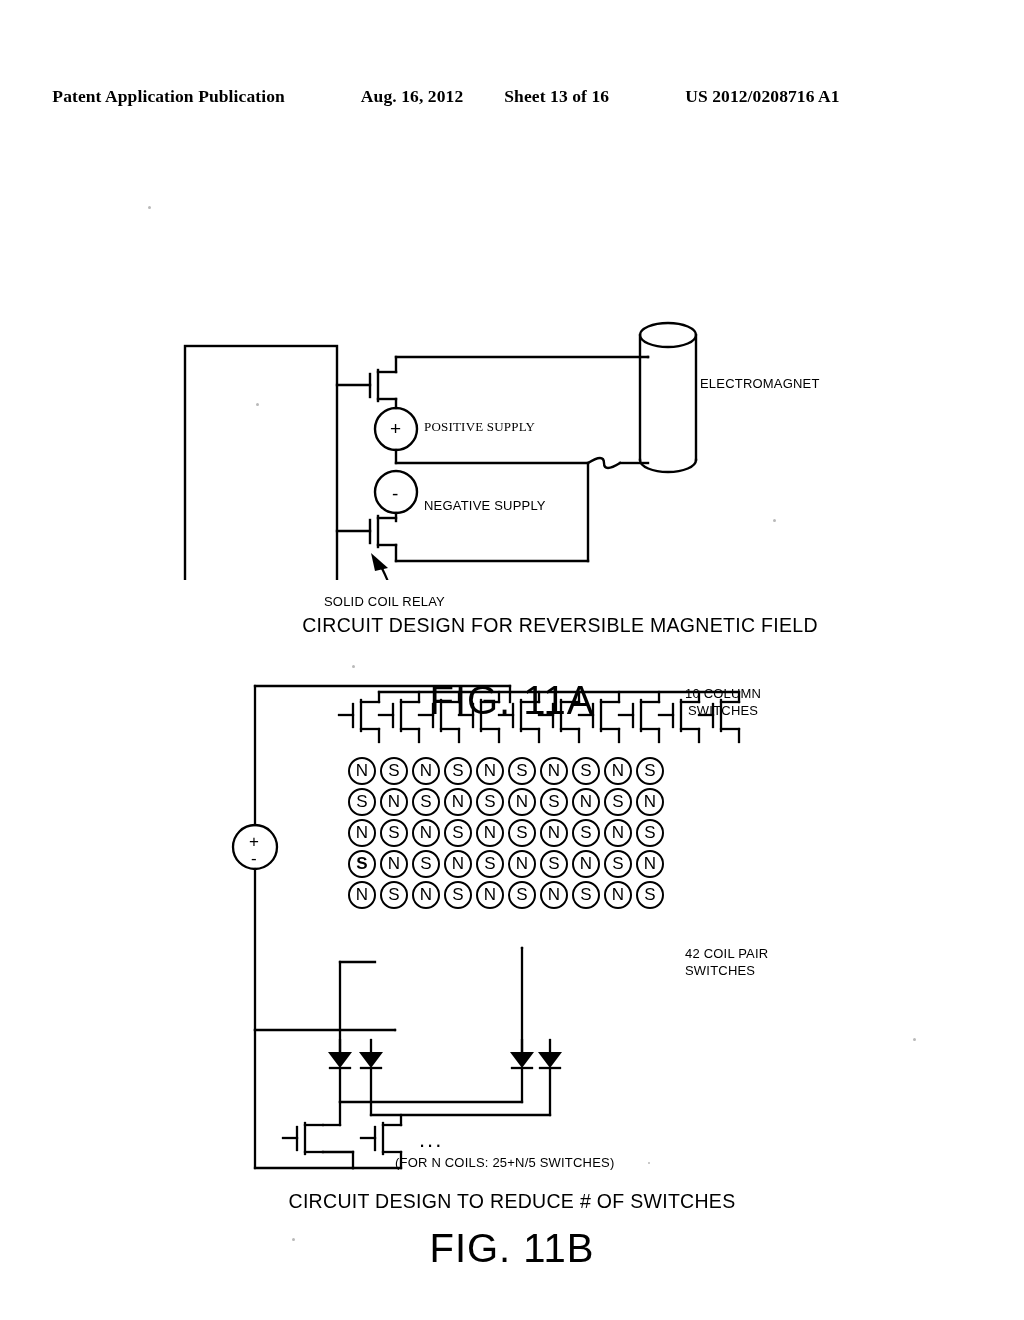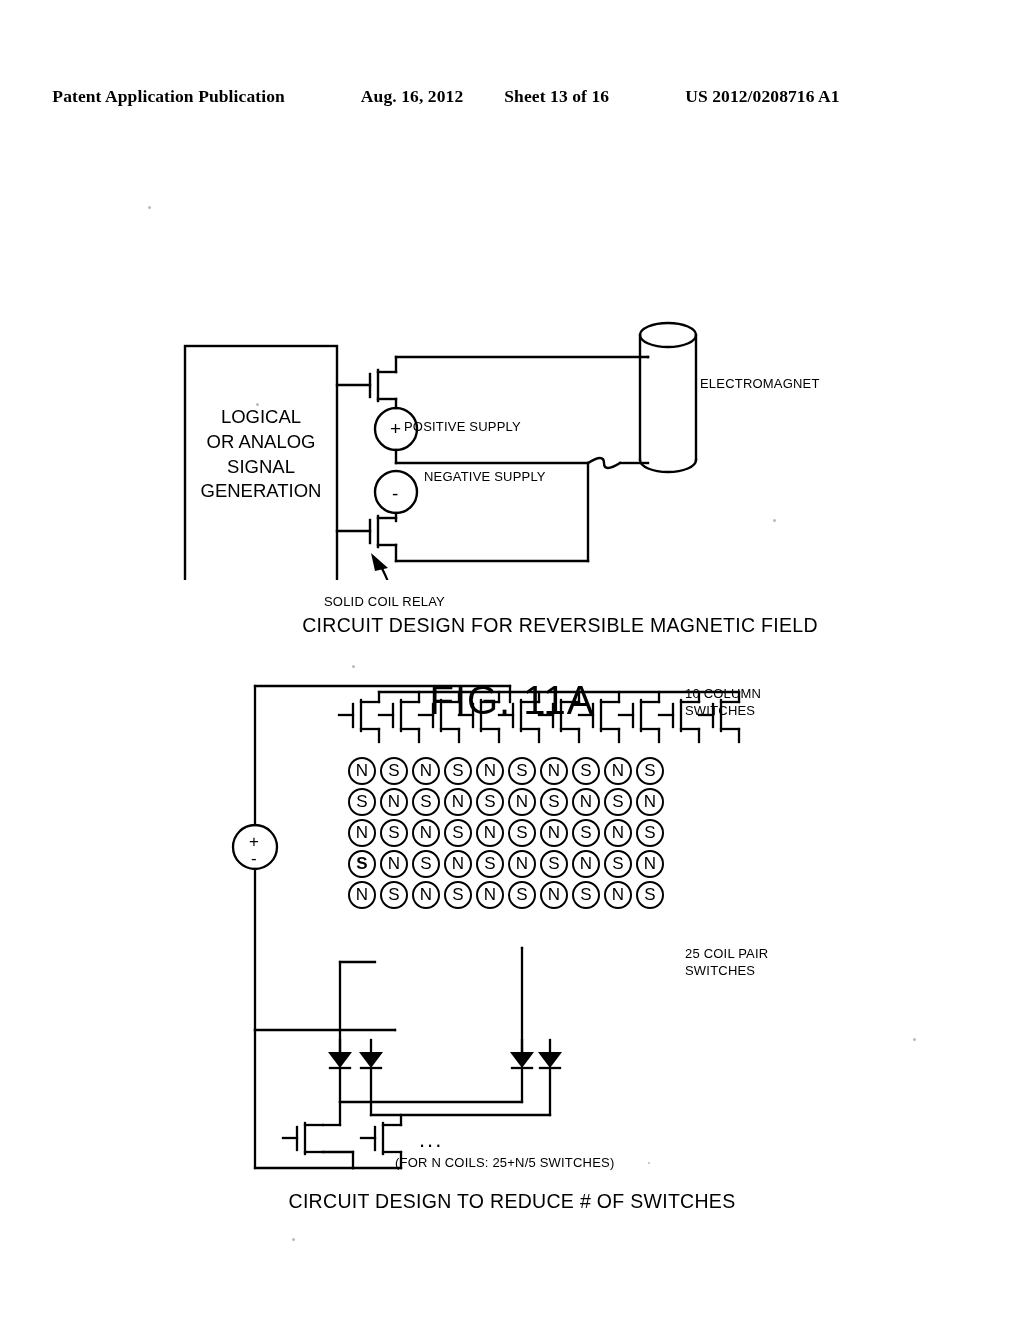--- a/index.html
+++ b/index.html
@@ -184,32 +184,26 @@
       <ellipse cx="668" cy="185" rx="28" ry="12"></ellipse>
       <line x1="640" y1="185" x2="640" y2="310"></line>
       <line x1="696" y1="185" x2="696" y2="310"></line>
       <path d="M640 310 a28 12 0 0 0 56 0"></path>
 
       <path d="M392 442 q-8 -22 -14 -30" stroke-width="2.2"></path>
     </g>
     <polygon points="371,403 388,418 375,421" fill="#000"></polygon>
   </svg>
 
-  <div class="block-label" style="left:261px; top:255px;">
-    <div>LOGICAL</div>
-    <div>OR ANALOG</div>
-    <div>SIGNAL</div>
-    <div>GENERATION</div>
-  </div>
 
   <div class="dtext" style="left:390px; top:266px; font-size:19px;">+</div>
   <div class="dtext" style="left:392px; top:331px; font-size:19px;">-</div>
 
-  <div class="dtext" style="left:404px; top:268px;">POSITIVE SUPPLY</div>
-  <div class="dtext" style="left:424px; top:318px;">NEGATIVE SUPPLY</div>
+  <div class="dtext" style="left:424px; top:268px;font-family:Liberation Serif, serif;">POSITIVE SUPPLY</div>
+  <div class="dtext" style="left:424px; top:347px;">NEGATIVE SUPPLY</div>
 
   <div class="dtext" style="left:700px; top:225px;">ELECTROMAGNET</div>
 
   <div class="dtext" style="left:324px; top:443px;">SOLID COIL RELAY</div>
 
   <div class="caption caption-sub" style="top:464px;margin-left:48px;">CIRCUIT DESIGN FOR REVERSIBLE MAGNETIC FIELD</div>
   <div class="fig-title" style="top:528px;">FIG. 11A</div>
 </div>
 
 <div class="figure" id="fig-11b">
@@ -510,34 +504,35 @@
         <div class="coil-inner">S</div>
       </div>
       <div class="coil">
         <div class="coil-inner">N</div>
       </div>
       <div class="coil">
         <div class="coil-inner">S</div>
       </div>
     </div>
 
-  <div class="dtext" style="left:685px; top:15px;">
+  <div class="dtext" style="left:685px; top:15px;text-align:center;">
     <div>10 COLUMN</div>
     <div>SWITCHES</div>
   </div>
 
   <div class="dtext" style="left:685px; top:275px;">
-    <div>25 COIL PAIR</div>
+    <div>42 COIL PAIR</div>
     <div>SWITCHES</div>
   </div>
 
   <div class="dtext" style="left:419px; top:455px; font-size:22px; letter-spacing:2px;">...</div>
   <div class="dtext" style="left:395px; top:484px;">(FOR N COILS: 25+N/5 SWITCHES)</div>
 
   <div class="caption caption-sub" style="top:520px; left:512px;">CIRCUIT DESIGN TO REDUCE # OF SWITCHES</div>
+  <div class="fig-title" style="top:556px; left:512px;">FIG. 11B</div>
 </div>
 
 <div class="speck" style="left:148px; top:206px; width:3px; height:3px;"></div>
 <div class="speck" style="left:256px; top:403px; width:3px; height:3px;"></div>
 <div class="speck" style="left:410px; top:628px; width:3px; height:3px;"></div>
 <div class="speck" style="left:352px; top:665px; width:3px; height:3px;"></div>
 <div class="speck" style="left:773px; top:519px; width:3px; height:3px;"></div>
 <div class="speck" style="left:913px; top:1038px; width:3px; height:3px;"></div>
 <div class="speck" style="left:292px; top:1238px; width:3px; height:3px;"></div>
 <div class="speck" style="left:648px; top:1162px; width:2px; height:2px;"></div>

